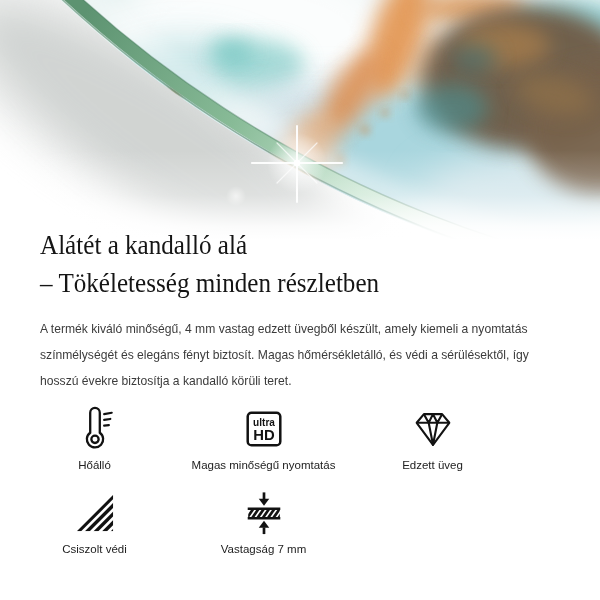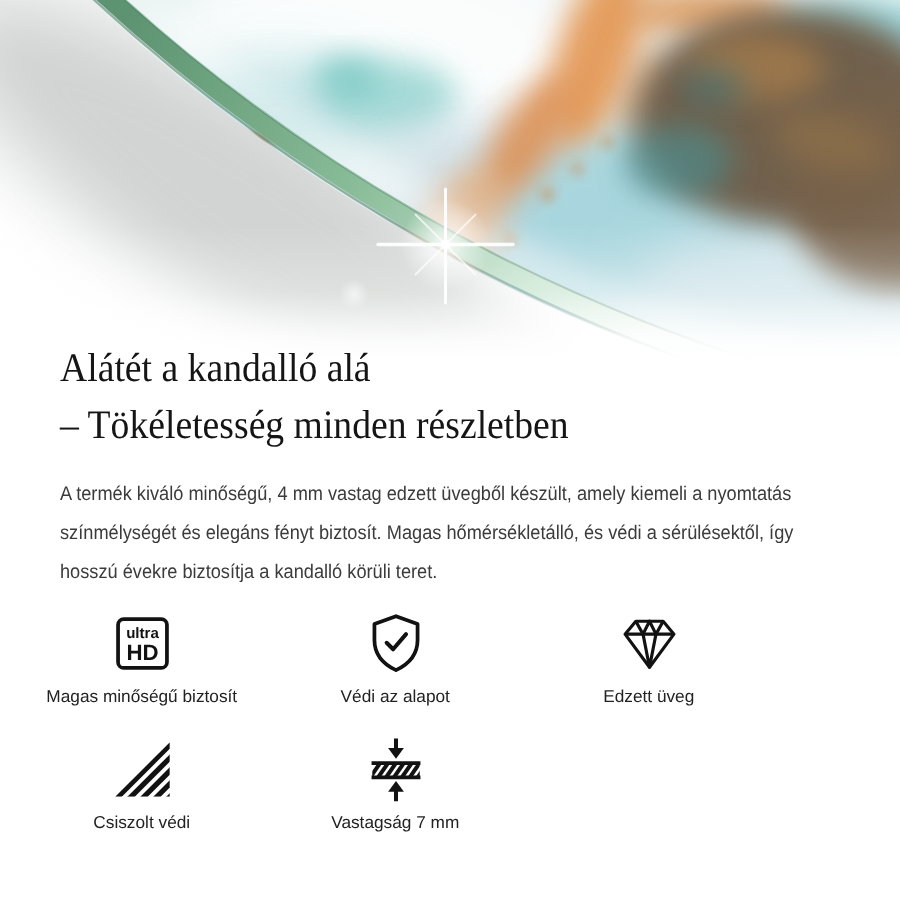--- a/index.html
+++ b/index.html
@@ -144,41 +144,46 @@
 </h1>
 
 <div class="desc">
   <div>A termék kiváló minőségű, 4 mm vastag edzett üvegből készült, amely kiemeli a nyomtatás</div>
   <div>színmélységét és elegáns fényt biztosít. Magas hőmérsékletálló, és védi a sérülésektől, így</div>
   <div>hosszú évekre biztosítja a kandalló körüli teret.</div>
 </div>
 
 <div class="features">
 
+  <div class="feature">
+    <div class="icon-box">
+      <svg width="46" height="46" viewBox="0 0 48 48">
+        <path class="icon-stroke" stroke-width="2.4" d="M19,7 A5,5 0 0 1 29,7 L29,27.9 A8.5,8.5 0 1 1 19,27.9 Z"></path>
+        <circle class="icon-stroke" stroke-width="2.4" cx="24" cy="34.8" r="3.8"></circle>
+        <g class="icon-stroke" stroke-width="2.2" stroke-linecap="round">
+          <line x1="33.5" y1="8.5" x2="41.5" y2="7"></line>
+          <line x1="33.5" y1="14.5" x2="40" y2="13.5"></line>
+          <line x1="33.5" y1="20.5" x2="38.5" y2="20"></line>
+        </g>
+      </svg>
+    </div>
+    <span class="feature-label">Hőálló</span>
+  </div>
 
   <div class="feature">
     <div class="icon-box">
       <svg width="46" height="46" viewBox="0 0 48 48">
         <rect class="icon-stroke" stroke-width="2.6" x="7" y="7" width="34" height="34" rx="4"></rect>
         <text x="24" y="20.5" text-anchor="middle" font-size="10.5" font-weight="700" fill="#121212">ultra</text>
         <text x="24" y="35.5" text-anchor="middle" font-size="15.5" font-weight="800" fill="#121212">HD</text>
       </svg>
     </div>
-    <span class="feature-label">Magas minőségű biztosít</span>
-  </div>
-
-  <div class="feature">
-    <div class="icon-box">
-      <svg width="46" height="46" viewBox="0 0 48 48">
-        <path class="icon-stroke" stroke-width="2.6" stroke-linejoin="round" d="M24,5 L39,10.5 L39,21.5 C39,31.5 32.5,38.5 24,42.5 C15.5,38.5 9,31.5 9,21.5 L9,10.5 Z"></path>
-        <path class="icon-stroke" stroke-width="2.8" stroke-linecap="round" stroke-linejoin="round" d="M17.5,23.5 L22,28 L31,17.5"></path>
-      </svg>
-    </div>
-    <span class="feature-label">Védi az alapot</span>
-  </div>
+    <span class="feature-label">Magas minőségű nyomtatás</span>
+  </div>
+
 
   <div class="feature">
     <div class="icon-box">
       <svg width="46" height="46" viewBox="0 0 48 48">
         <g class="icon-stroke" stroke-width="2.2" stroke-linejoin="round">
           <path d="M14.5,8.5 L33.5,8.5 L41,17.5 L24,40.5 L7,17.5 Z"></path>
           <line x1="7" y1="17.5" x2="41" y2="17.5"></line>
           <path d="M14.5,8.5 L19.5,17.5 L24,8.5 L28.5,17.5 L33.5,8.5"></path>
           <path d="M19.5,17.5 L24,40.5 L28.5,17.5"></path>
         </g>

